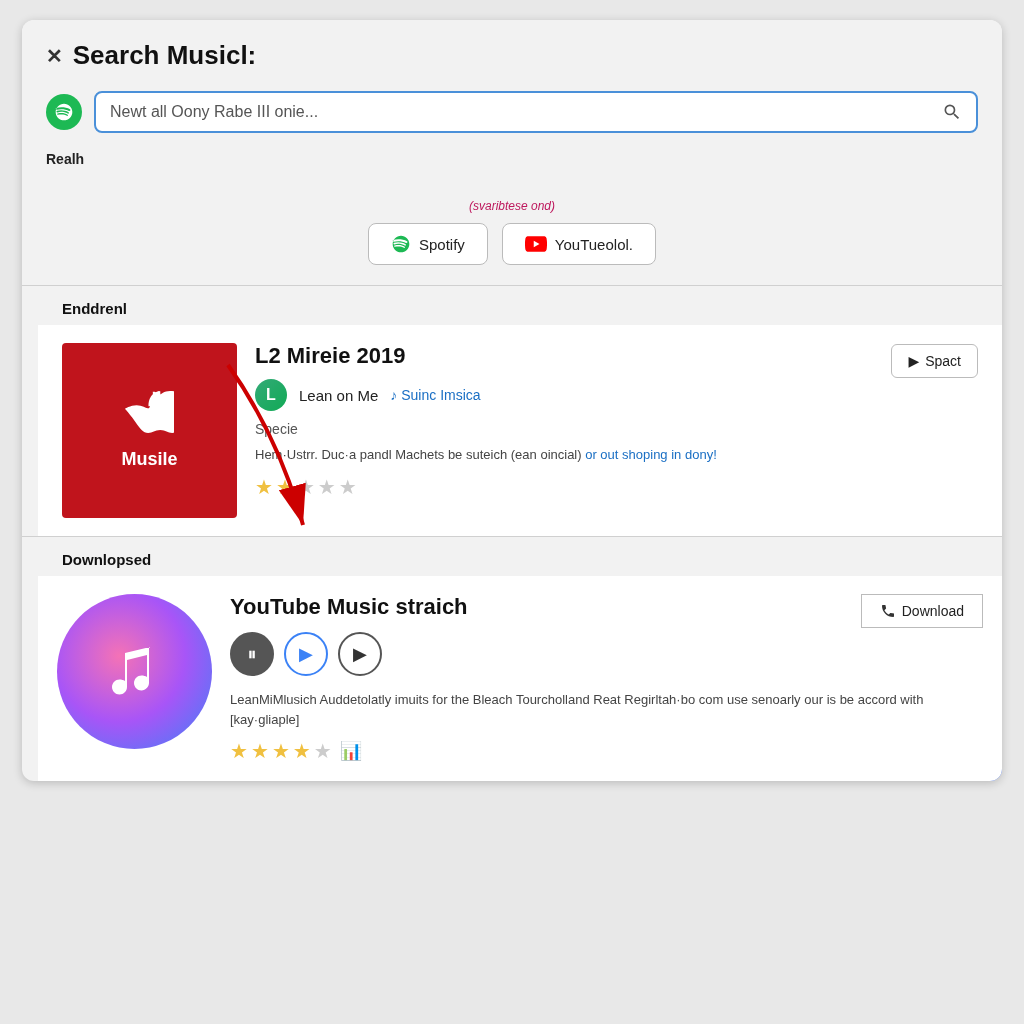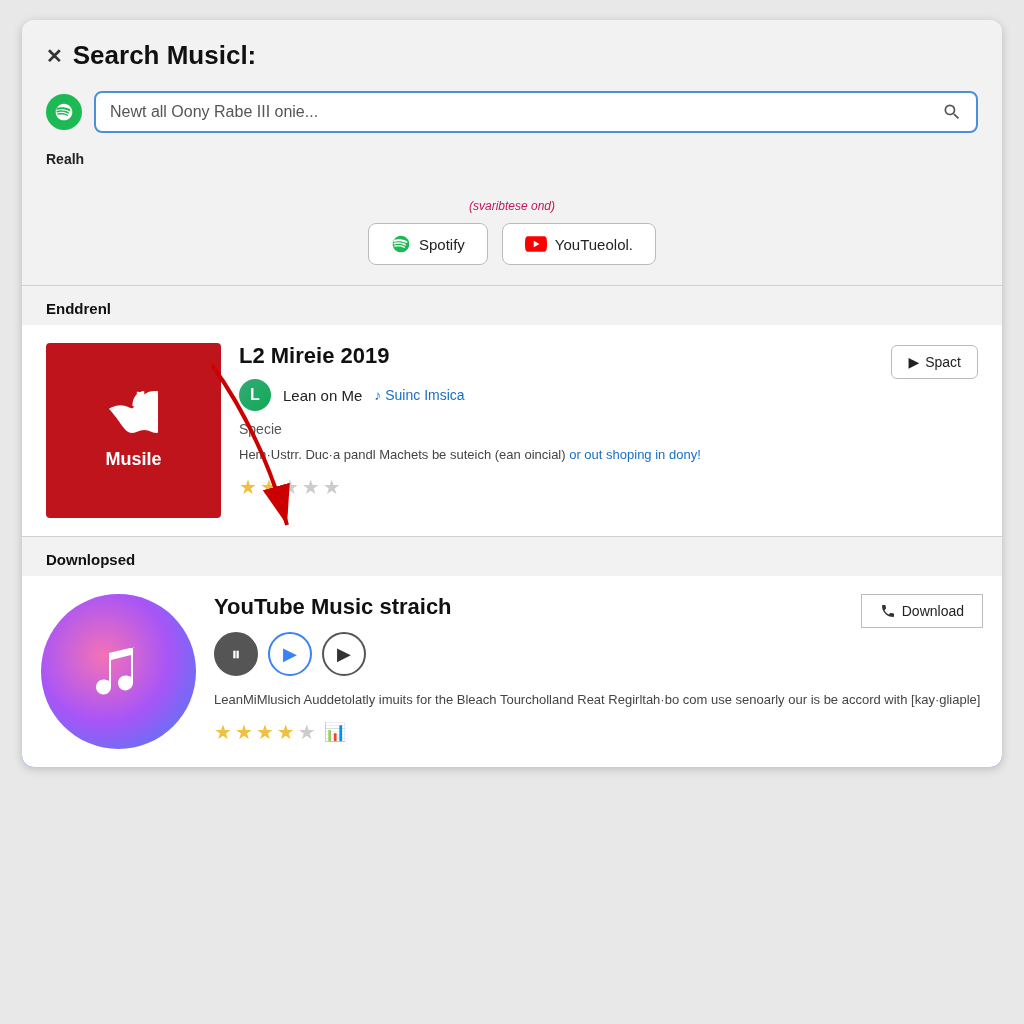--- a/index.html
+++ b/index.html
@@ -190,21 +190,21 @@
       font-weight: bold;
       margin-top: 4px;
     }
 
     .result-content {
       flex: 1;
     }
     .result-header {
       display: flex;
       justify-content: space-between;
-      align-items: flex-end;
+      align-items: center;
     }
     .result-title {
       font-size: 22px;
       font-weight: bold;
       color: #111;
       margin-bottom: 10px;
     }
     .play-button {
       display: flex;
       align-items: center;
@@ -273,20 +273,21 @@
       color: #f0c040;
     }
     .star.empty {
       color: #ccc;
     }
 
     
     .downloaded-section {
       background: #1d4ed8;
       padding: 0;
+      margin-left: 16px;
     }
     .downloaded-card {
       background: #fff;
       margin-top: 0;
       padding: 18px 19px;
       display: flex;
       gap: 18px;
       align-items: flex-start;
     }
     .dl-thumbnail {

